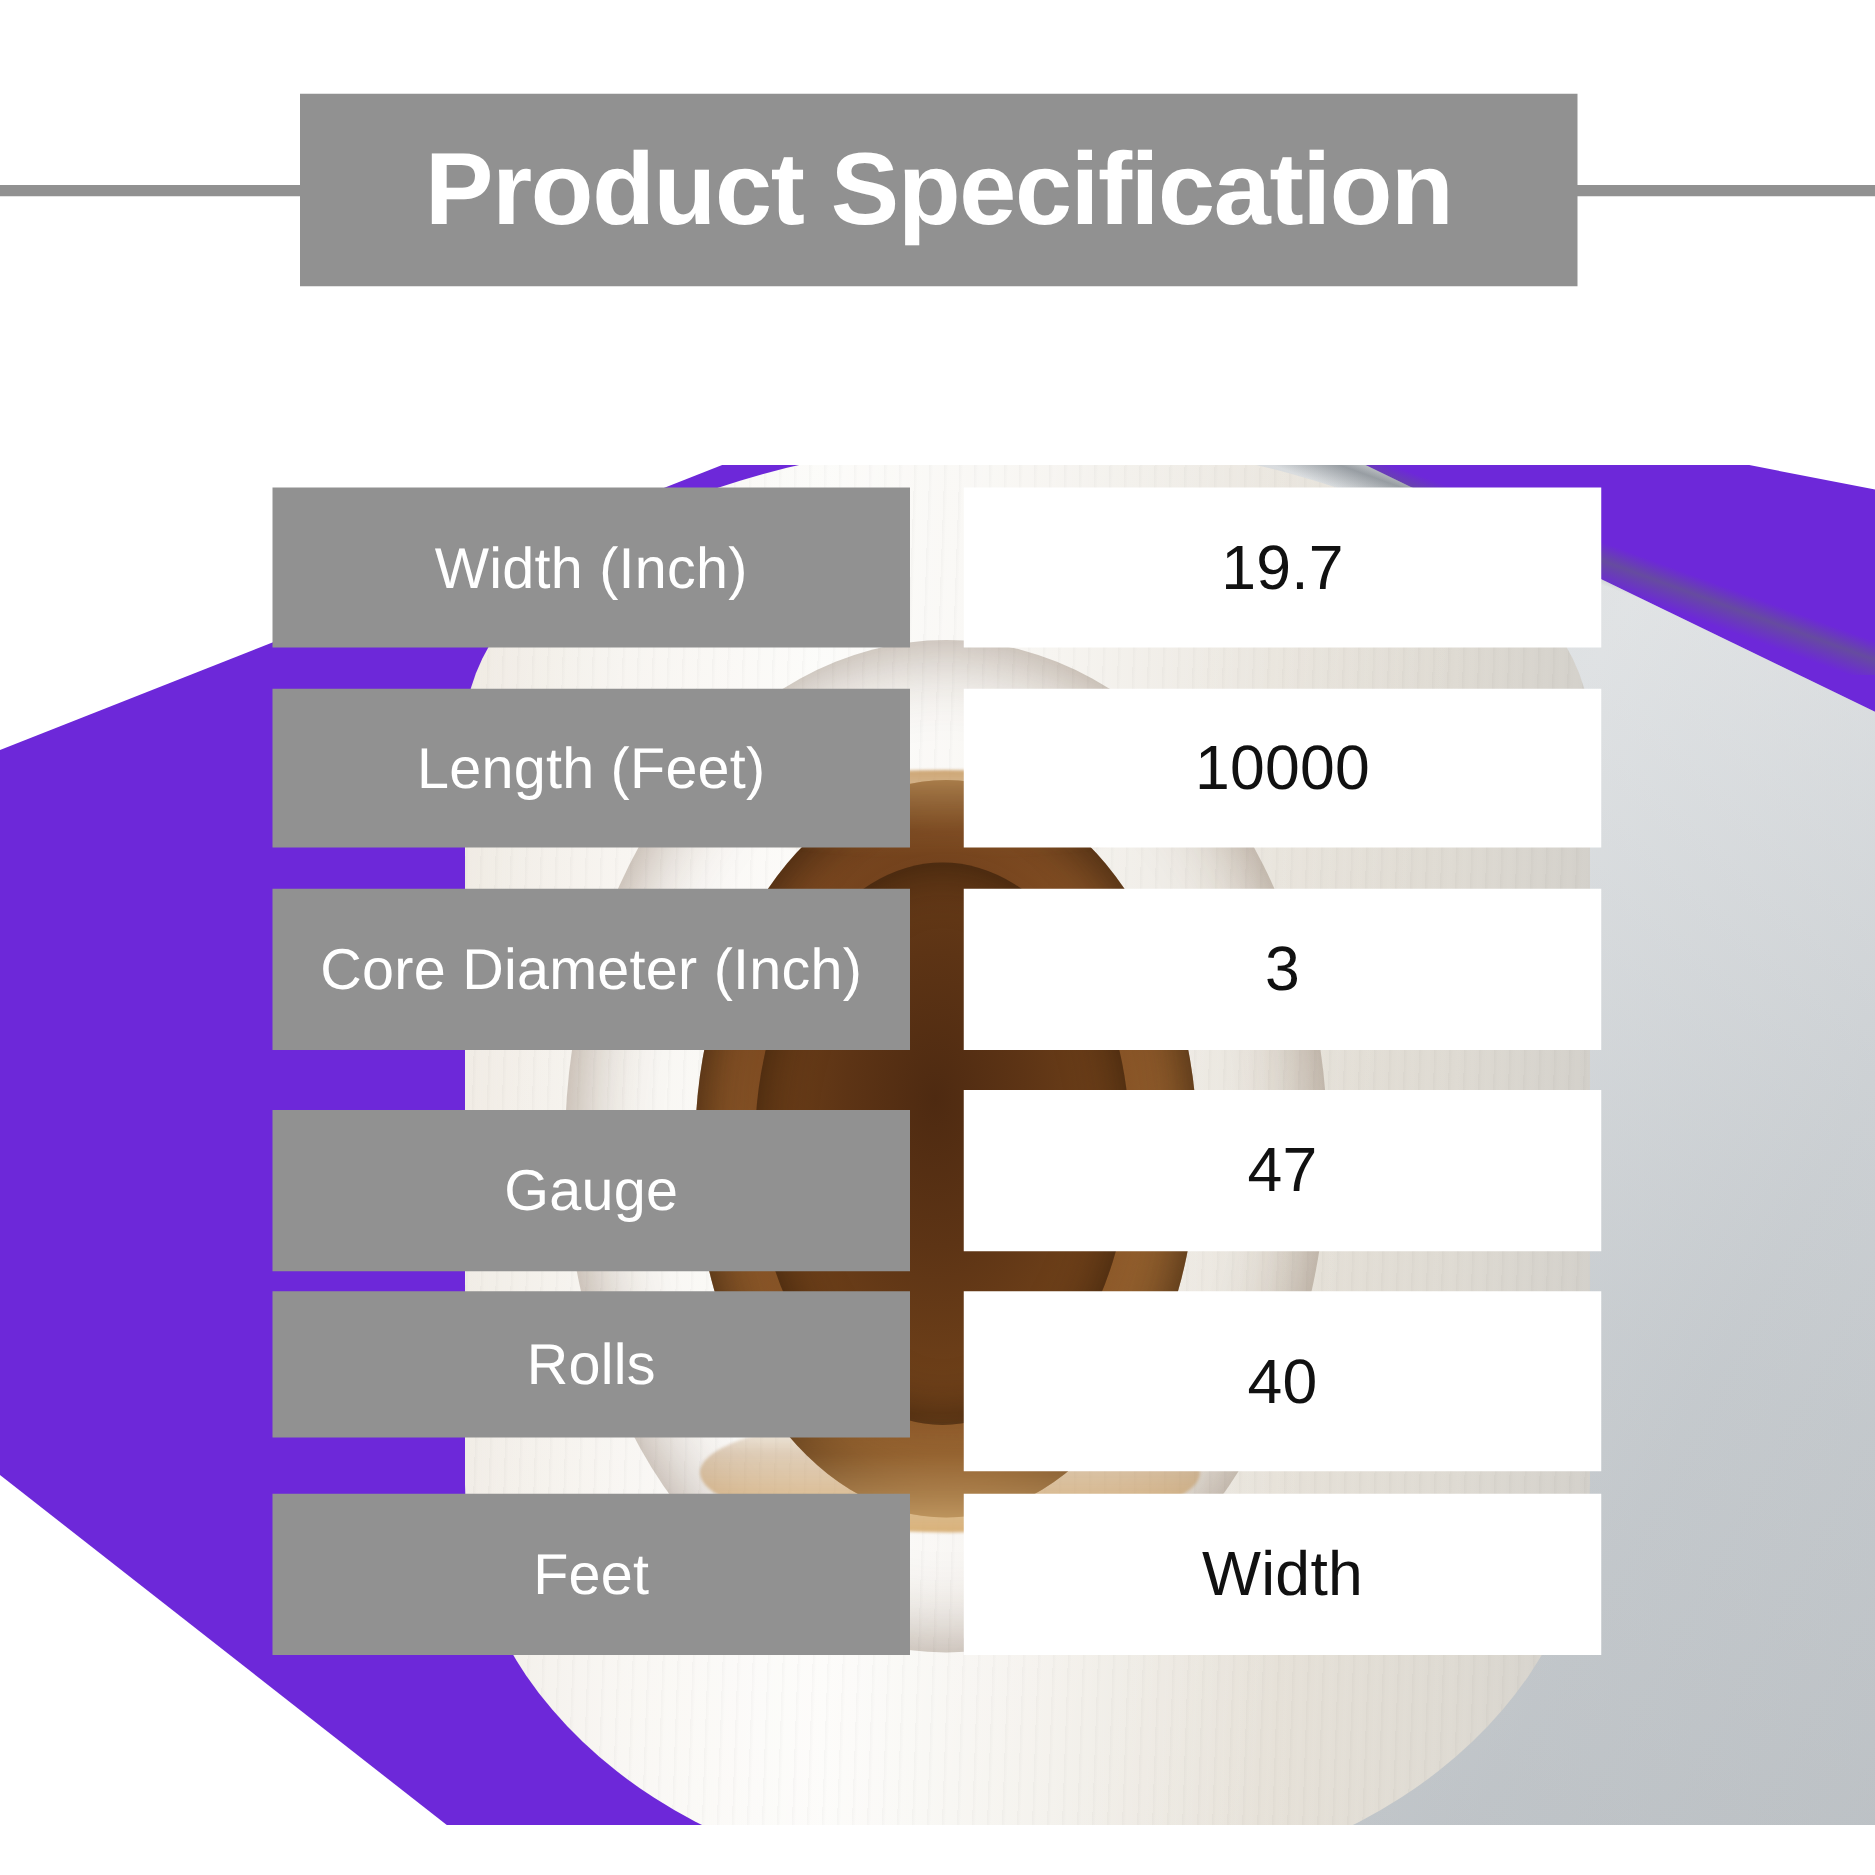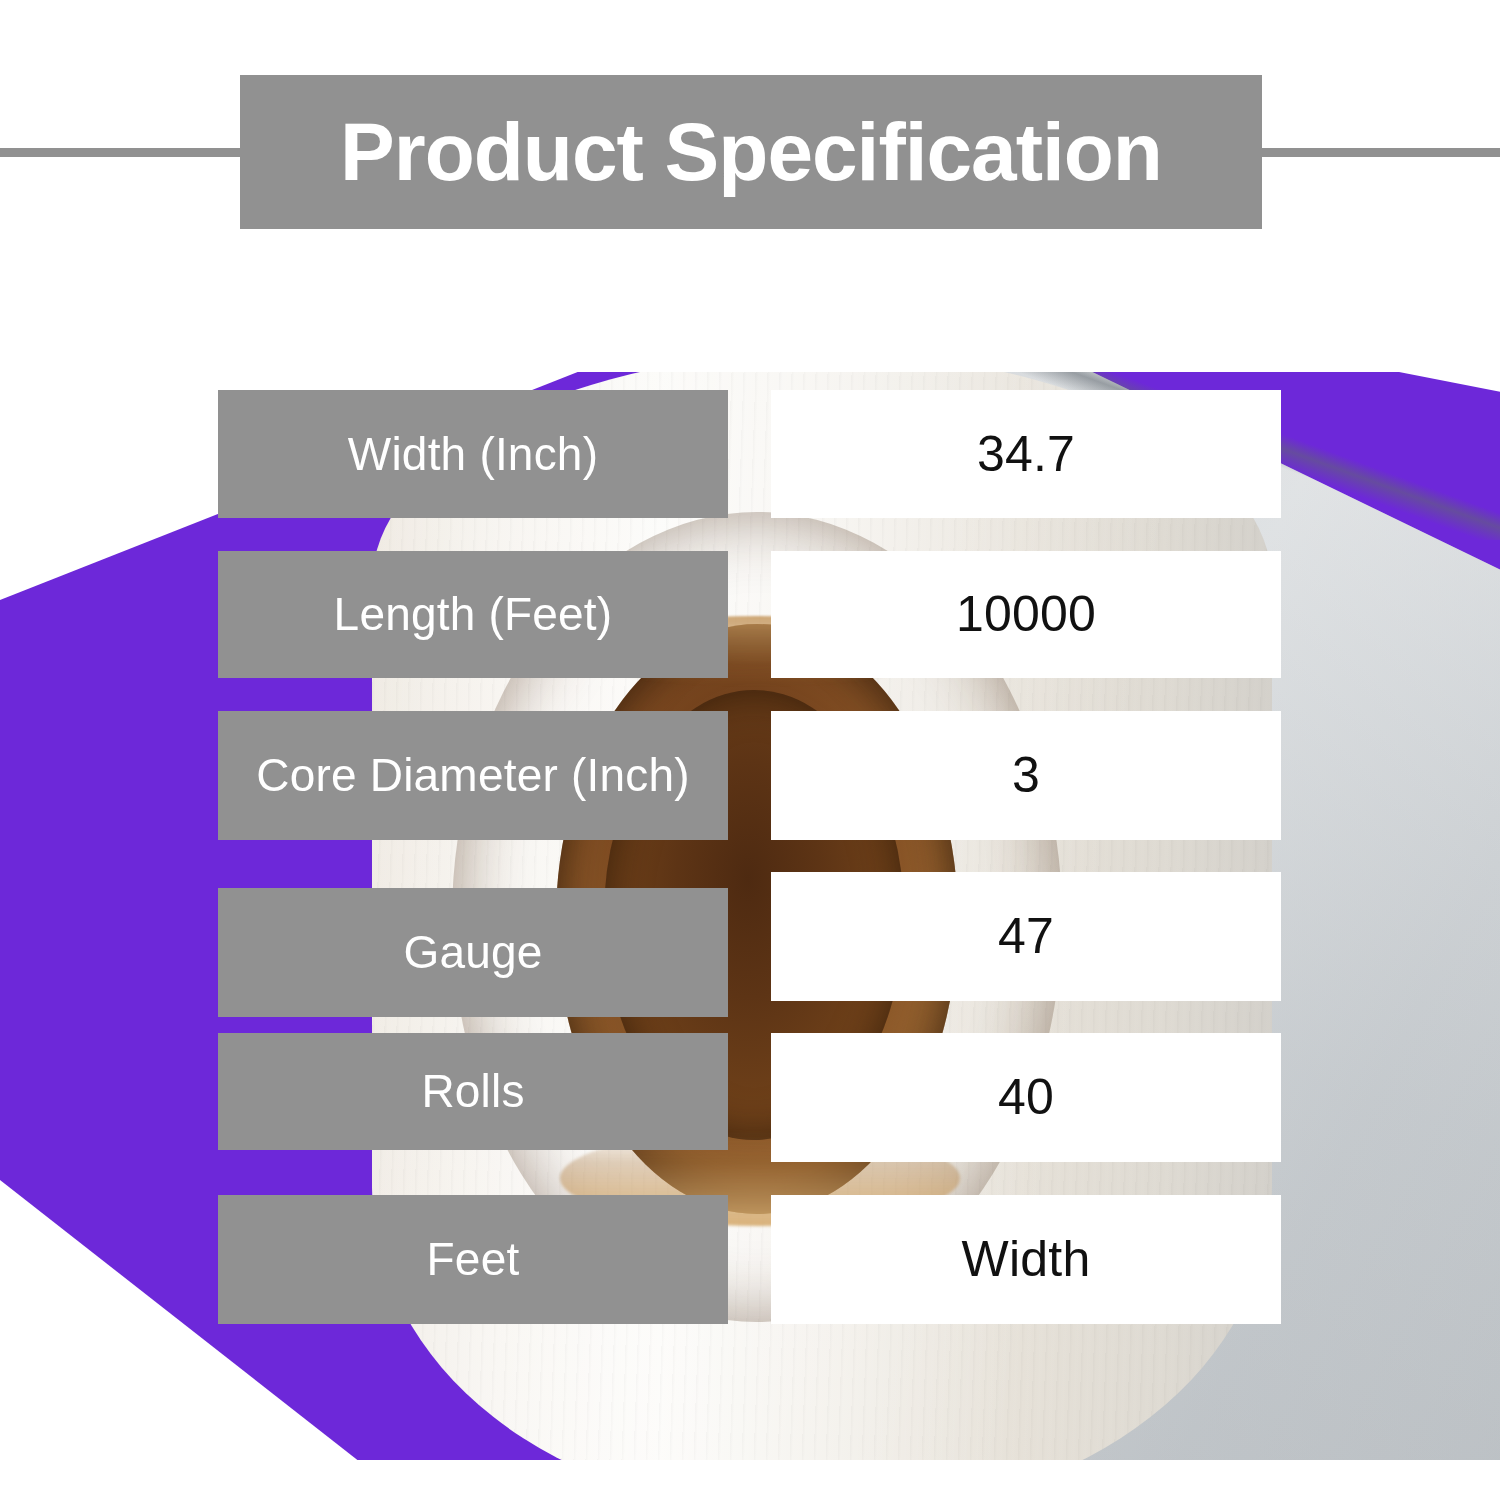--- a/index.html
+++ b/index.html
@@ -310,41 +310,41 @@
     <div class="rule rule-right"></div>
     <div id="title-banner">
       <div id="title-text">Product Specification</div>
     </div>
   </div>
 
   <div id="spec-table">
 
     <div class="spec-row" style="top:390px;">
       <div class="spec-label" style="top:0px;height:128px;">Width (Inch)</div>
-      <div class="spec-value" style="top:0px;height:128px;">34.7</div>
+      <div class="spec-value" style="top:0px;height:128px;">19.7</div>
     </div>
 
     <div class="spec-row" style="top:551px;">
       <div class="spec-label" style="top:0px;height:127px;">Length (Feet)</div>
       <div class="spec-value" style="top:0px;height:127px;">10000</div>
     </div>
 
     <div class="spec-row" style="top:711px;">
       <div class="spec-label" style="top:0px;height:129px;">Core Diameter (Inch)</div>
       <div class="spec-value" style="top:0px;height:129px;">3</div>
     </div>
 
     <div class="spec-row" style="top:872px;">
       <div class="spec-label" style="top:16px;height:129px;">Gauge</div>
       <div class="spec-value" style="top:0px;height:129px;">47</div>
     </div>
 
     <div class="spec-row" style="top:1033px;">
       <div class="spec-label" style="top:0px;height:117px;">Rolls</div>
-      <div class="spec-value" style="top:0px;height:129px;">40</div>
+      <div class="spec-value" style="top:0px;height:144px;">40</div>
     </div>
 
     <div class="spec-row" style="top:1195px;">
       <div class="spec-label" style="top:0px;height:129px;">Feet</div>
       <div class="spec-value" style="top:0px;height:129px;">Width</div>
     </div>
 
   </div>
 </div>
 

